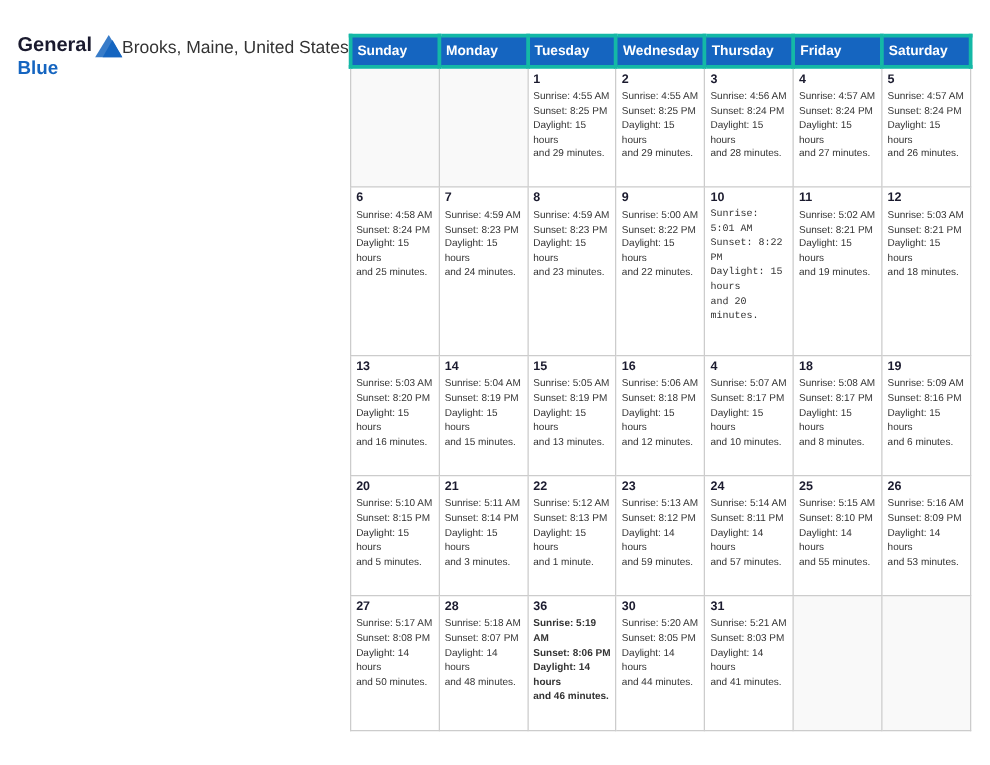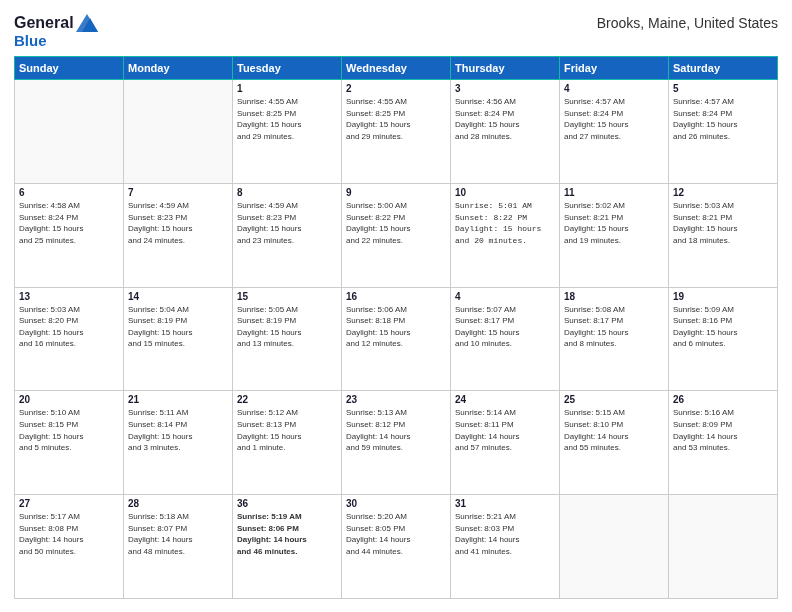--- a/index.html
+++ b/index.html
@@ -6,23 +6,23 @@
     body {
       width: 792px;
       height: 612px;
       font-family: Arial, sans-serif;
       background: #fff;
       overflow: hidden;
     }
     .page {
       width: 792px;
       height: 612px;
-      padding: 13px 14px;
+      padding: 27px 14px;
       display: flex;
-      flex-direction: column;
+      flex-direction: row;
     }
     .header {
       display: flex;
       justify-content: space-between;
       align-items: flex-start;
       margin-bottom: 6px;
     }
     .logo {
       display: flex;
       align-items: center;
@@ -60,21 +60,21 @@
       width: 100%;
       table-layout: fixed;
     }
     .calendar th {
       background: #1565c0;
       color: #fff;
       font-size: 11px;
       font-weight: bold;
       padding: 5px 4px;
       text-align: left;
-      border: 1px solid #14b8a6;
+      border: 3px solid #14b8a6;
     }
     .calendar td {
       vertical-align: top;
       border: 1px solid #ccc;
       padding: 3px 4px;
       font-size: 8.5px;
       color: #333;
       height: 80px;
       background: #fff;
     }

